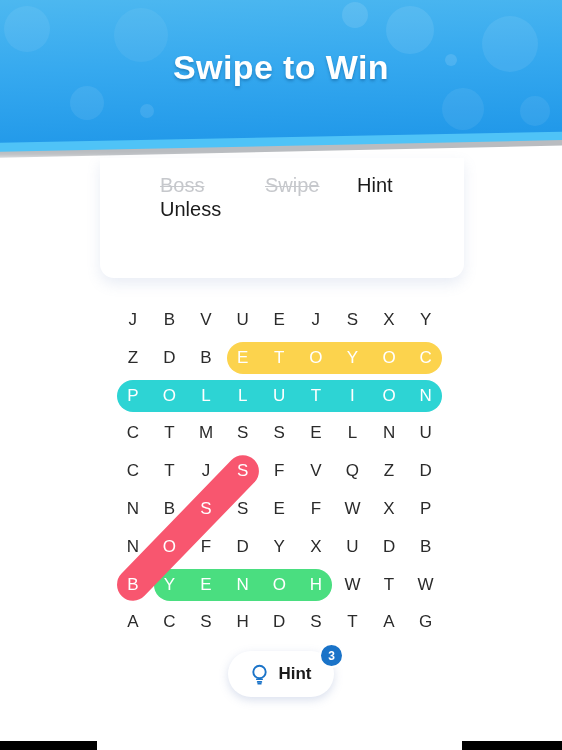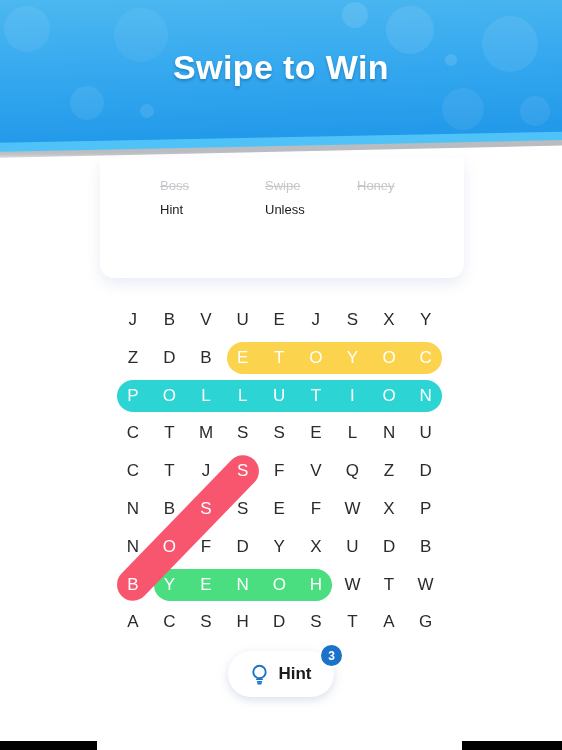--- a/index.html
+++ b/index.html
@@ -43,21 +43,21 @@
   .word-card {
     position:absolute; top:158px; left:100px; width:364px; height:120px;
     background:#ffffff; border-radius:0 0 14px 14px;
     box-shadow:0 6px 14px rgba(120,140,190,.16);
   }
   .word-grid {
     position:absolute; top:16px; left:60px;
     display:grid; grid-template-columns:105px 92px 110px;
     row-gap:1px;
   }
-  .word-item { font-size:13px; line-height:23px; color:#1b1b1b; white-space:nowrap; }
+  .word-item { font-size:20px; line-height:23px; color:#1b1b1b; white-space:nowrap; }
   .word-item.found { color:#c6c8cc; text-decoration:line-through; text-decoration-thickness:1.3px; }
 
   
   .puzzle { position:absolute; top:302px; left:115px; width:330px; height:340px; }
   .hl { position:absolute; border-radius:18px; }
   .hl-diag { position:absolute; border-radius:18px; transform-origin:center center; }
   .cell {
     position:absolute; width:28px; height:28px;
     display:flex; align-items:center; justify-content:center;
     font-size:17px; color:#2b2b2b; letter-spacing:.3px;
@@ -103,21 +103,20 @@
       <div class="bokeh" style="left:492px;top:16px;width:56px;height:56px;opacity:.08"></div>
       <div class="bokeh" style="left:530px;top:96px;width:30px;height:30px;opacity:.07"></div>
     </div>
     <div class="header-title">Swipe to Win</div>
   </div>
 
   <div class="word-card">
     <div class="word-grid" id="word-grid">
         <div class="word-item found">Boss</div>
         <div class="word-item found">Swipe</div>
-        <div class="word-item found">Honey</div>
         <div class="word-item">Hint</div>
         <div class="word-item">Unless</div>
       </div>
   </div>
 
   <div class="puzzle" id="puzzle">
       <div class="hl" style="left: 111.8px; top: 39.8px; width: 215px; height: 32px; background: rgb(252, 211, 77);"></div>
       <div class="hl" style="left: 2px; top: 77.6px; width: 324.8px; height: 32px; background: rgb(45, 212, 212);"></div>
       <div class="hl" style="left: 38.6px; top: 266.6px; width: 178.4px; height: 32px; background: rgb(74, 222, 128);"></div>
       <div class="hl-diag" style="width: 189.847px; height: 32px; background: rgb(248, 86, 111); left: -22.0234px; top: 209.9px; transform: rotate(-45.924deg);"></div>

